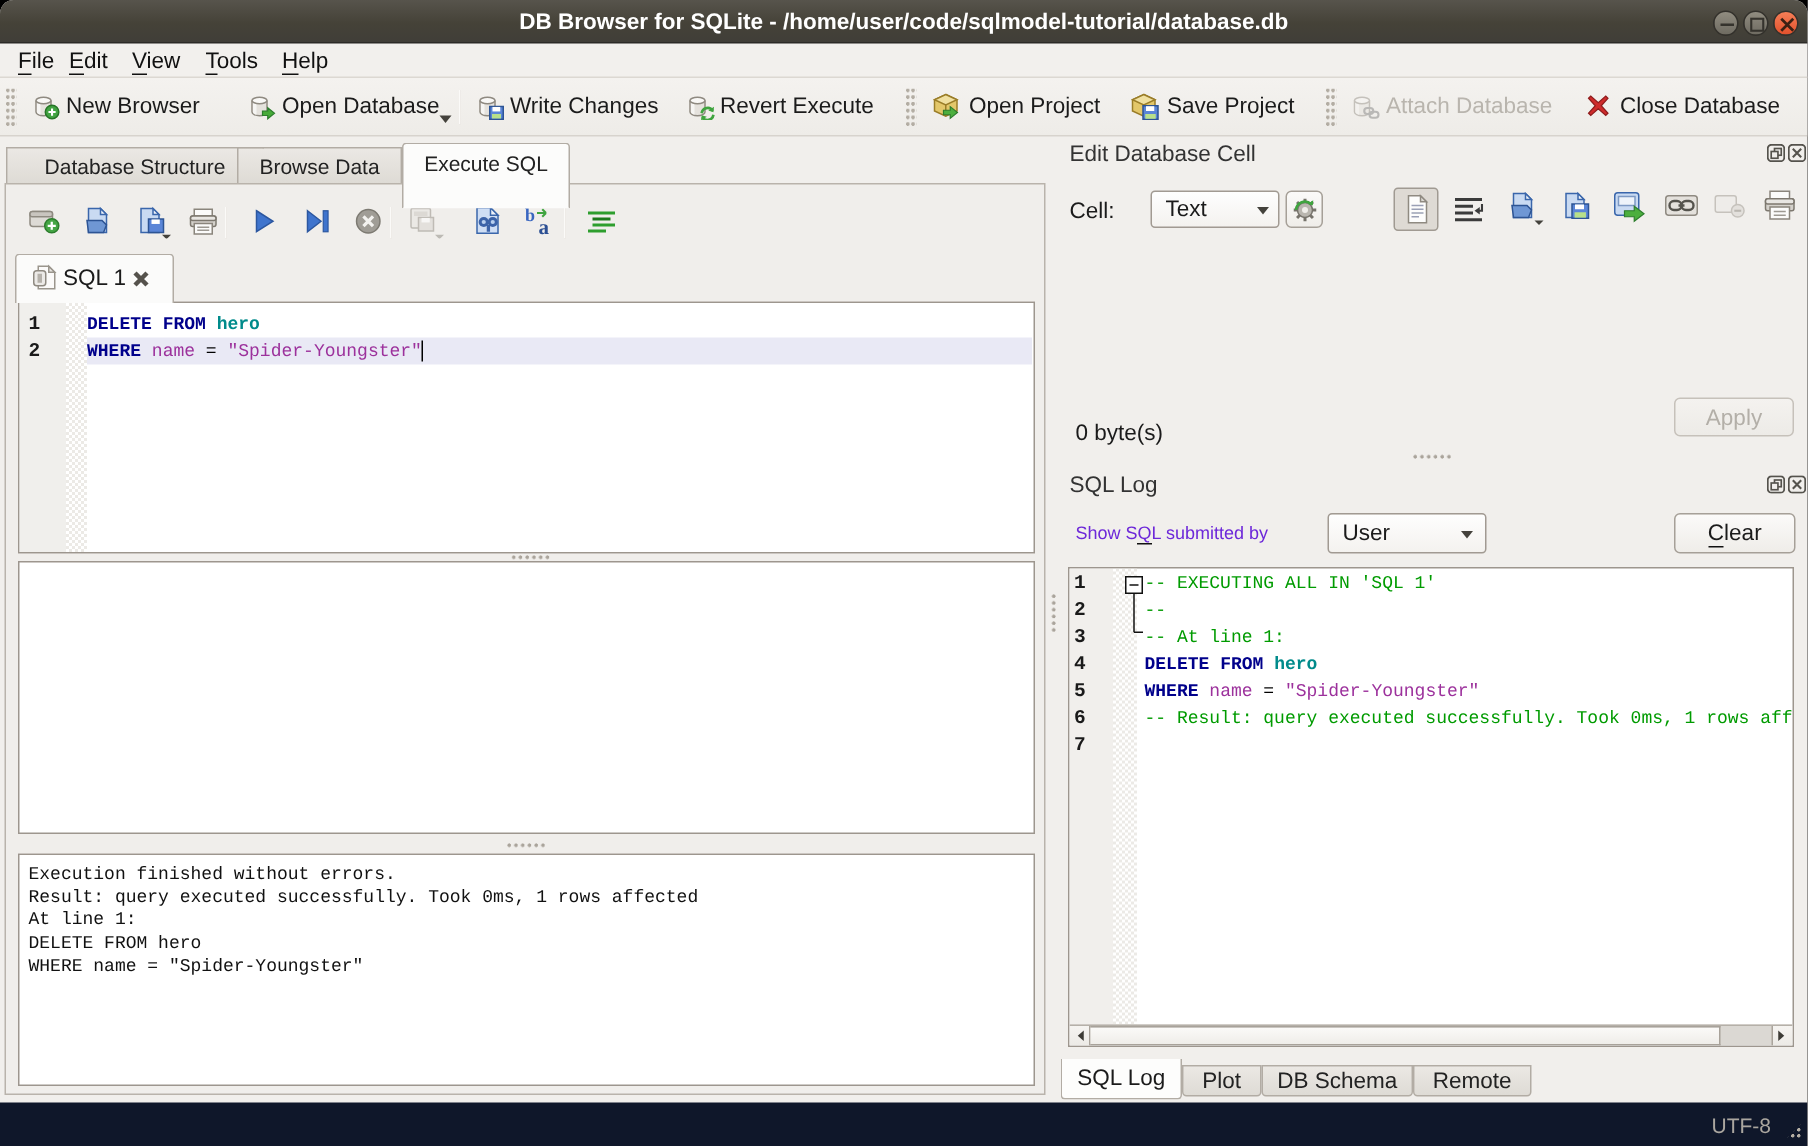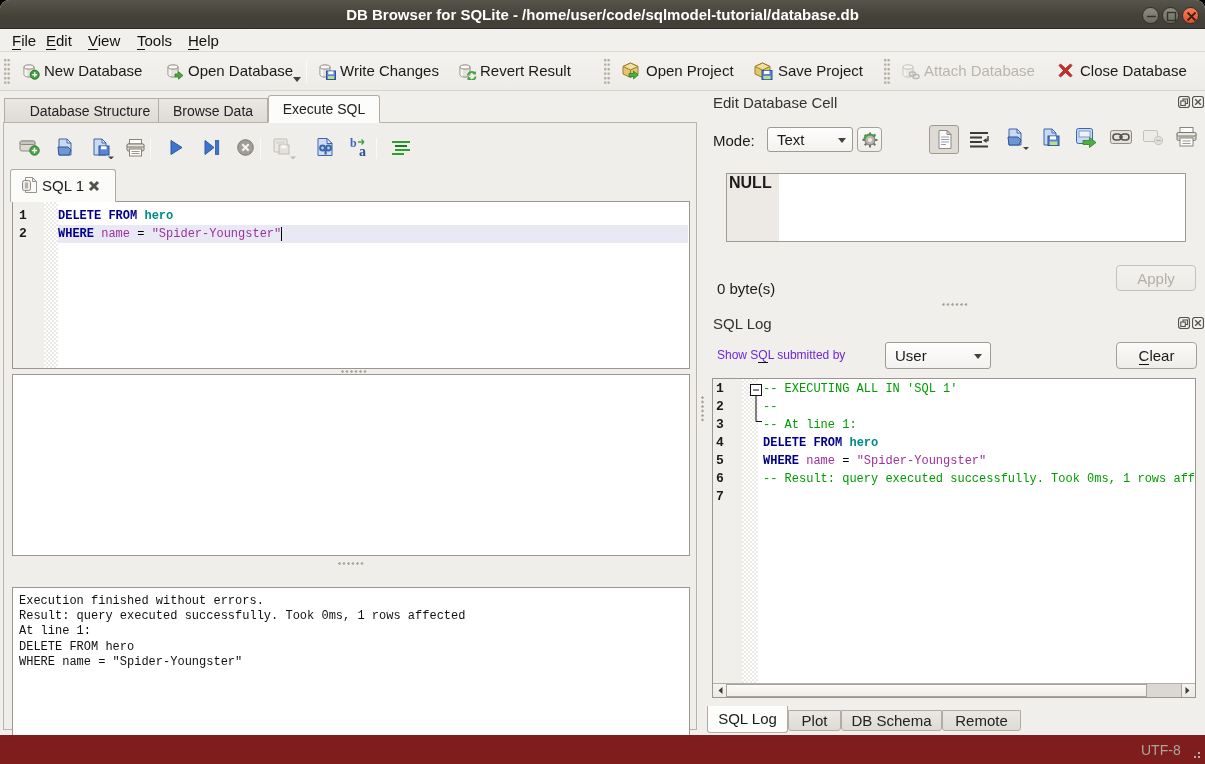--- a/index.html
+++ b/index.html
@@ -71,21 +71,21 @@
   .combo .ctext { position:absolute; left:9px; top:3px; font-size:15px; color:#1b1b1b; }
   .combo .carrow { position:absolute; width:0; height:0; border-left:4.5px solid transparent;
     border-right:4.5px solid transparent; border-top:5.5px solid #44423c; }
   .pushbtn { position:absolute; background:linear-gradient(#fbfaf9,#efede9);
     border:1px solid #a6a098; border-radius:4px; font-size:15px; color:#1b1b1b;
     text-align:center; }
   .pushbtn.dis { border:1px solid #c6c1ba; color:#b3afa8;
     background:linear-gradient(#f4f2ef,#edebe7); }
   .btab { position:absolute; background:linear-gradient(#ebe8e4,#dedbd5); border:1px solid #b2aca4;
     border-radius:0 0 3px 3px; font-size:15px; color:#222; text-align:center; }
-  #statusbar { position:absolute; left:0; top:735px; width:1205px; height:29px; background:#7f1d1d; }
+  #statusbar { position:absolute; left:0; top:735px; width:1205px; height:29px; background:#0f172a; }
 </style>
 </head>
 <body>
 <div id="win">
 
   <div id="menubar">
     <div class="menu-item" style="left:12px;"><u class="mn">F</u>ile</div>
     <div class="menu-item" style="left:46px;"><u class="mn">E</u>dit</div>
     <div class="menu-item" style="left:88px;"><u class="mn">V</u>iew</div>
     <div class="menu-item" style="left:137px;"><u class="mn">T</u>ools</div>
@@ -115,21 +115,21 @@
     <div class="grip" style="left:4px;"></div>
     <span class="tbico" style="left:21px;">
       <svg width="19" height="18">
         <path d="M3 5 v7.6 c0 1.4 2.2 2.5 5 2.5 c2.8 0 5 -1.1 5 -2.5 V5" fill="#e5e2dd" stroke="#8f8a81"></path>
         <path d="M3.6 5.5 v7 c0 0.9 1 1.7 2.4 2 v-9 Z" fill="#f6f5f3"></path>
         <ellipse cx="8" cy="5" rx="5" ry="2.1" fill="#f9f8f6" stroke="#8f8a81"></ellipse>
         <circle cx="13.7" cy="12.7" r="4.5" fill="#42a342" stroke="#267526"></circle>
         <path d="M13.7 10.3 v4.8 M11.3 12.7 h4.8" stroke="#fff" stroke-width="1.4"></path>
       </svg>
       </span>
-      <div class="tbtxt" style="left:44px;">New Database</div>
+      <div class="tbtxt" style="left:44px;">New Browser</div>
     <span class="tbico" style="left:165px;">
       <svg width="20" height="18">
         <path d="M3 5 v7.6 c0 1.4 2.2 2.5 5 2.5 c2.8 0 5 -1.1 5 -2.5 V5" fill="#e5e2dd" stroke="#8f8a81"></path>
         <path d="M3.6 5.5 v7 c0 0.9 1 1.7 2.4 2 v-9 Z" fill="#f6f5f3"></path>
         <ellipse cx="8" cy="5" rx="5" ry="2.1" fill="#f9f8f6" stroke="#8f8a81"></ellipse>
         <path d="M10 12 h3.5 v-2.2 l4.5 3.7 -4.5 3.7 v-2.2 H10 Z" fill="#47ab39" stroke="#2d7d2d" stroke-width="0.8"></path>
       </svg>
       </span>
       <div class="tbtxt" style="left:188px;">Open Database</div>
     <div class="ddarrow" style="left:293px; top:25px;"></div>
@@ -149,21 +149,21 @@
       <svg width="20" height="18">
         <path d="M3 5 v7.6 c0 1.4 2.2 2.5 5 2.5 c2.8 0 5 -1.1 5 -2.5 V5" fill="#e5e2dd" stroke="#8f8a81"></path>
         <path d="M3.6 5.5 v7 c0 0.9 1 1.7 2.4 2 v-9 Z" fill="#f6f5f3"></path>
         <ellipse cx="8" cy="5" rx="5" ry="2.1" fill="#f9f8f6" stroke="#8f8a81"></ellipse>
         <path d="M10.8 13.5 a4 4 0 0 1 7.4 -1.6" fill="none" stroke="#3fa43f" stroke-width="1.8"></path>
         <path d="M19 9.2 l-0.4 3.6 -3.4 -1.1 Z" fill="#3fa43f"></path>
         <path d="M18.6 14.5 a4 4 0 0 1 -7.4 1.6" fill="none" stroke="#3fa43f" stroke-width="1.8"></path>
         <path d="M10.4 18.4 l0.4 -3.6 3.4 1.1 Z" fill="#3fa43f"></path>
       </svg>
       </span>
-      <div class="tbtxt" style="left:480px;">Revert Result</div>
+      <div class="tbtxt" style="left:480px;">Revert Execute</div>
     <div class="grip" style="left:604px;"></div>
     <span class="tbico" style="left:621px;">
       <svg width="20" height="18">
         <path d="M9.5 1 L17 4.5 L17 12 L9.5 15.5 L2 12 L2 4.5 Z" fill="#e3c76a" stroke="#9a7d28"></path>
         <path d="M9.5 1 L17 4.5 L9.5 8 L2 4.5 Z" fill="#f0e0a0" stroke="#9a7d28"></path>
         <path d="M9.5 8 L9.5 15.5" stroke="#9a7d28"></path>
         <path d="M8 11.5 h4.5 v-2.4 l4.8 3.9 -4.8 3.9 v-2.4 H8 Z" fill="#4caf3e" stroke="#2d7d2d" stroke-width="0.8"></path>
       </svg>
       </span>
       <div class="tbtxt" style="left:646px;">Open Project</div>
@@ -191,21 +191,21 @@
     <span class="tbico" style="left:1057px;">
       <svg width="17" height="17">
         <path d="M2 3.5 L3.5 2 L8.5 6.5 L13.5 2 L15 3.5 L10.5 8.5 L15 13.5 L13.5 15 L8.5 10.5 L3.5 15 L2 13.5 L6.5 8.5 Z" fill="#cf2b2b" stroke="#8e1d1d" stroke-width="0.8"></path>
       </svg>
       </span>
       <div class="tbtxt" style="left:1080px;">Close Database</div>
   </div>
 
   <div class="mtab" style="left:4px; top:98px; width:172px; height:25px; line-height:24px;">Database Structure</div>
   <div class="mtab" style="left:158px; top:98px; width:110px; height:25px; line-height:24px;">Browse Data</div>
-  <div class="mtab active" style="left:268px; top:95px; width:112px; height:28px; line-height:27px; border-radius:3px 3px 0 0;">Execute SQL</div>
+  <div class="mtab active" style="left:268px; top:95px; width:112px; height:44px; line-height:27px; border-radius:3px 3px 0 0;">Execute SQL</div>
 
   <div id="tabframe">
     <div id="sqltoolbar" class="abs" style="left:0; top:10px; width:690px; height:30px;">
       <span class="abs" style="left:15px; top:6px;">
         <svg width="22" height="17">
           <rect x="1" y="2" width="15" height="10" rx="2" fill="#dddad5" stroke="#8f8a81"></rect>
           <rect x="1" y="2" width="15" height="3.5" rx="1.5" fill="#c9c5bf" stroke="#8f8a81"></rect>
           <circle cx="15.5" cy="11.5" r="4.7" fill="#44a544" stroke="#2d7d2d"></circle>
           <path d="M15.5 8.8 v5.4 M12.8 11.5 h5.4" stroke="#fff" stroke-width="1.5"></path>
         </svg>
@@ -314,39 +314,39 @@
       <div class="foldmargin" style="left:31px;"></div>
       <div class="lnum abs" style="left:6px; top:5px;">1<br>2</div>
       <div class="abs" style="left:45px; top:23px; right:1px; height:18px; background:#e9e9f5;"></div>
       <div class="mono abs" style="left:45px; top:5px;"><span class="kw">DELETE</span> <span class="kw">FROM</span> <span class="tbl">hero</span><br><span class="kw">WHERE</span> <span class="idf">name</span> = <span class="str">"Spider-Youngster"</span><span style="border-left:1.5px solid #000;"> </span></div>
     </div>
     <div class="hdots" style="left:337px; top:247px;"></div>
 
     <div class="whitebox" style="left:8px; top:251px; width:678px; height:182px;"></div>
     <div class="hdots" style="left:334px; top:439px;"></div>
 
-    <div class="whitebox" style="left:8px; top:464px; width:678px; height:155px;">
+    <div class="whitebox" style="left:8px; top:446px; width:678px; height:155px;">
       <div class="mono abs" style="left:6px; top:6px; line-height:15.2px; color:#111;">Execution finished without errors.<br>Result: query executed successfully. Took 0ms, 1 rows affected<br>At line 1:<br>DELETE FROM hero<br>WHERE name = "Spider-Youngster"</div>
     </div>
   </div>
 
   <div id="dock" class="abs" style="left:705px; top:91px; width:500px; height:644px;">
     <div class="vdots" style="left:-4px; top:305px;"></div>
 
     <div class="dktitle" style="left:8px; top:3px; position:absolute;text-align:right;">Edit Database Cell</div>
     <svg class="abs" style="left:473px; top:5px;" width="12" height="12">
       <rect x="0.5" y="0.5" width="11" height="11" rx="2.5" fill="none" stroke="#55534d" stroke-width="1.2"></rect>
       <rect x="5" y="3" width="4.5" height="4.5" fill="none" stroke="#55534d" stroke-width="1.1"></rect>
       <rect x="2.8" y="5" width="4.5" height="4.5" fill="#f1efec" stroke="#55534d" stroke-width="1.1"></rect>
     </svg>
     <svg class="abs" style="left:487px; top:5px;" width="12" height="12">
       <rect x="0.5" y="0.5" width="11" height="11" rx="2.5" fill="none" stroke="#55534d" stroke-width="1.2"></rect>
       <path d="M3.2 3.2 L8.8 8.8 M8.8 3.2 L3.2 8.8" stroke="#55534d" stroke-width="1.4"></path>
     </svg>
-    <div class="abs" style="left:8px; top:41px; font-size:15px; color:#1b1b1b;">Mode:</div>
+    <div class="abs" style="left:8px; top:41px; font-size:15px; color:#1b1b1b;">Cell:</div>
     <div class="combo" style="left:62px; top:36px; width:86px; height:25px;">
       <span class="ctext">Text</span>
         <span class="carrow" style="left:70px; top:10px;"></span>
     </div>
     <div class="pushbtn" style="left:152px; top:36px; width:25px; height:25px;">
       <svg class="abs" style="left:3px; top:3px;" width="18" height="18">
         <circle cx="9" cy="9" r="5" fill="#b9b6af" stroke="#76736b"></circle>
         <g stroke="#76736b" stroke-width="2">
             <line x1="9" y1="1.5" x2="9" y2="4"></line>
             <line x1="9" y1="14" x2="9" y2="16.5"></line>
@@ -430,24 +430,20 @@
       <svg width="23" height="21">
         <rect x="5" y="1.5" width="13" height="6" fill="#fbfbfa" stroke="#8a857c"></rect>
         <rect x="2" y="6.5" width="19" height="8" rx="1.5" fill="#d4d1cb" stroke="#7d786f"></rect>
         <rect x="2" y="6.5" width="19" height="3.5" rx="1.5" fill="#e8e6e2" stroke="#7d786f"></rect>
         <rect x="5" y="12" width="13" height="8" fill="#fbfbfa" stroke="#8a857c"></rect>
         <line x1="7.5" y1="15" x2="15.5" y2="15" stroke="#9d9992"></line>
         <line x1="7.5" y1="17.5" x2="15.5" y2="17.5" stroke="#9d9992"></line>
       </svg>
       </span>
 
-    <div class="abs" style="left:21px; top:82px; width:460px; height:69px; background:#fff; border:1px solid #a19a92;">
-      <div class="abs" style="left:0; top:0; width:52px; height:67px; background:#edeae6;"></div>
-      <div class="abs" style="left:2px; top:0px; font-size:16px; font-weight:bold; color:#1b1b1b;">NULL</div>
-    </div>
     <div class="abs" style="left:12px; top:189px; font-size:15px; color:#1b1b1b;text-align:center;">0 byte(s)</div>
     <div class="pushbtn dis" style="left:411px; top:174px; width:80px; height:26px; line-height:25px;">Apply</div>
     <div class="hdots" style="left:237px; top:212px;"></div>
 
     <div class="dktitle" style="left:8px; top:224px; position:absolute;">SQL Log</div>
     <svg class="abs" style="left:473px; top:226px;" width="12" height="12">
       <rect x="0.5" y="0.5" width="11" height="11" rx="2.5" fill="none" stroke="#55534d" stroke-width="1.2"></rect>
       <rect x="5" y="3" width="4.5" height="4.5" fill="none" stroke="#55534d" stroke-width="1.1"></rect>
       <rect x="2.8" y="5" width="4.5" height="4.5" fill="#f1efec" stroke="#55534d" stroke-width="1.1"></rect>
     </svg>

